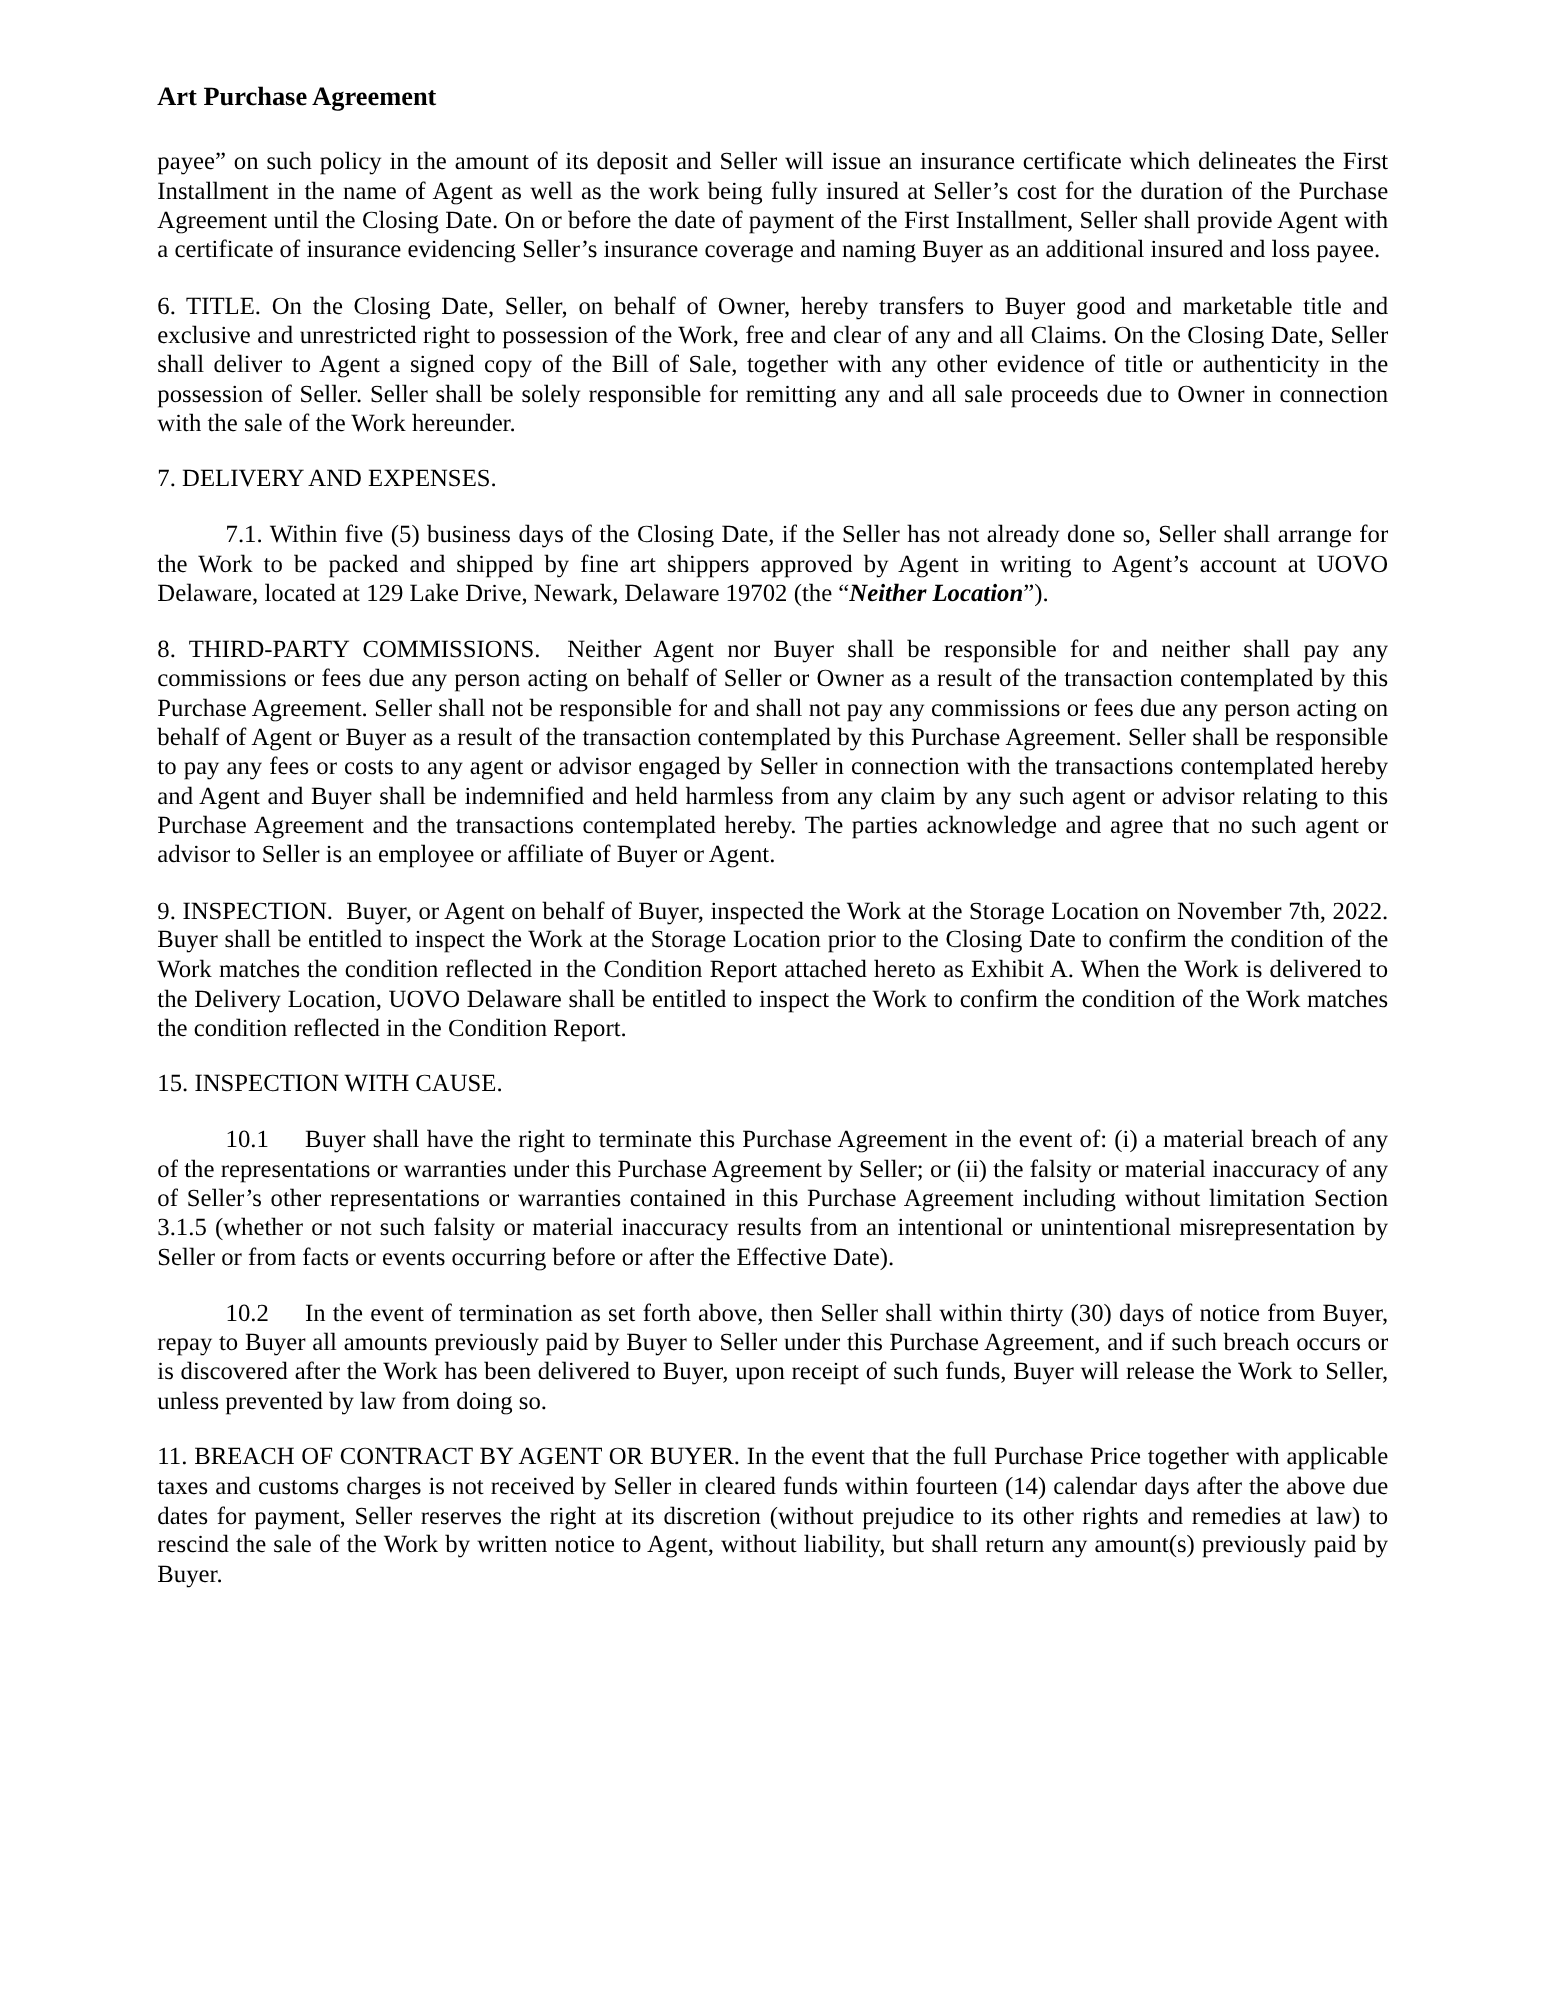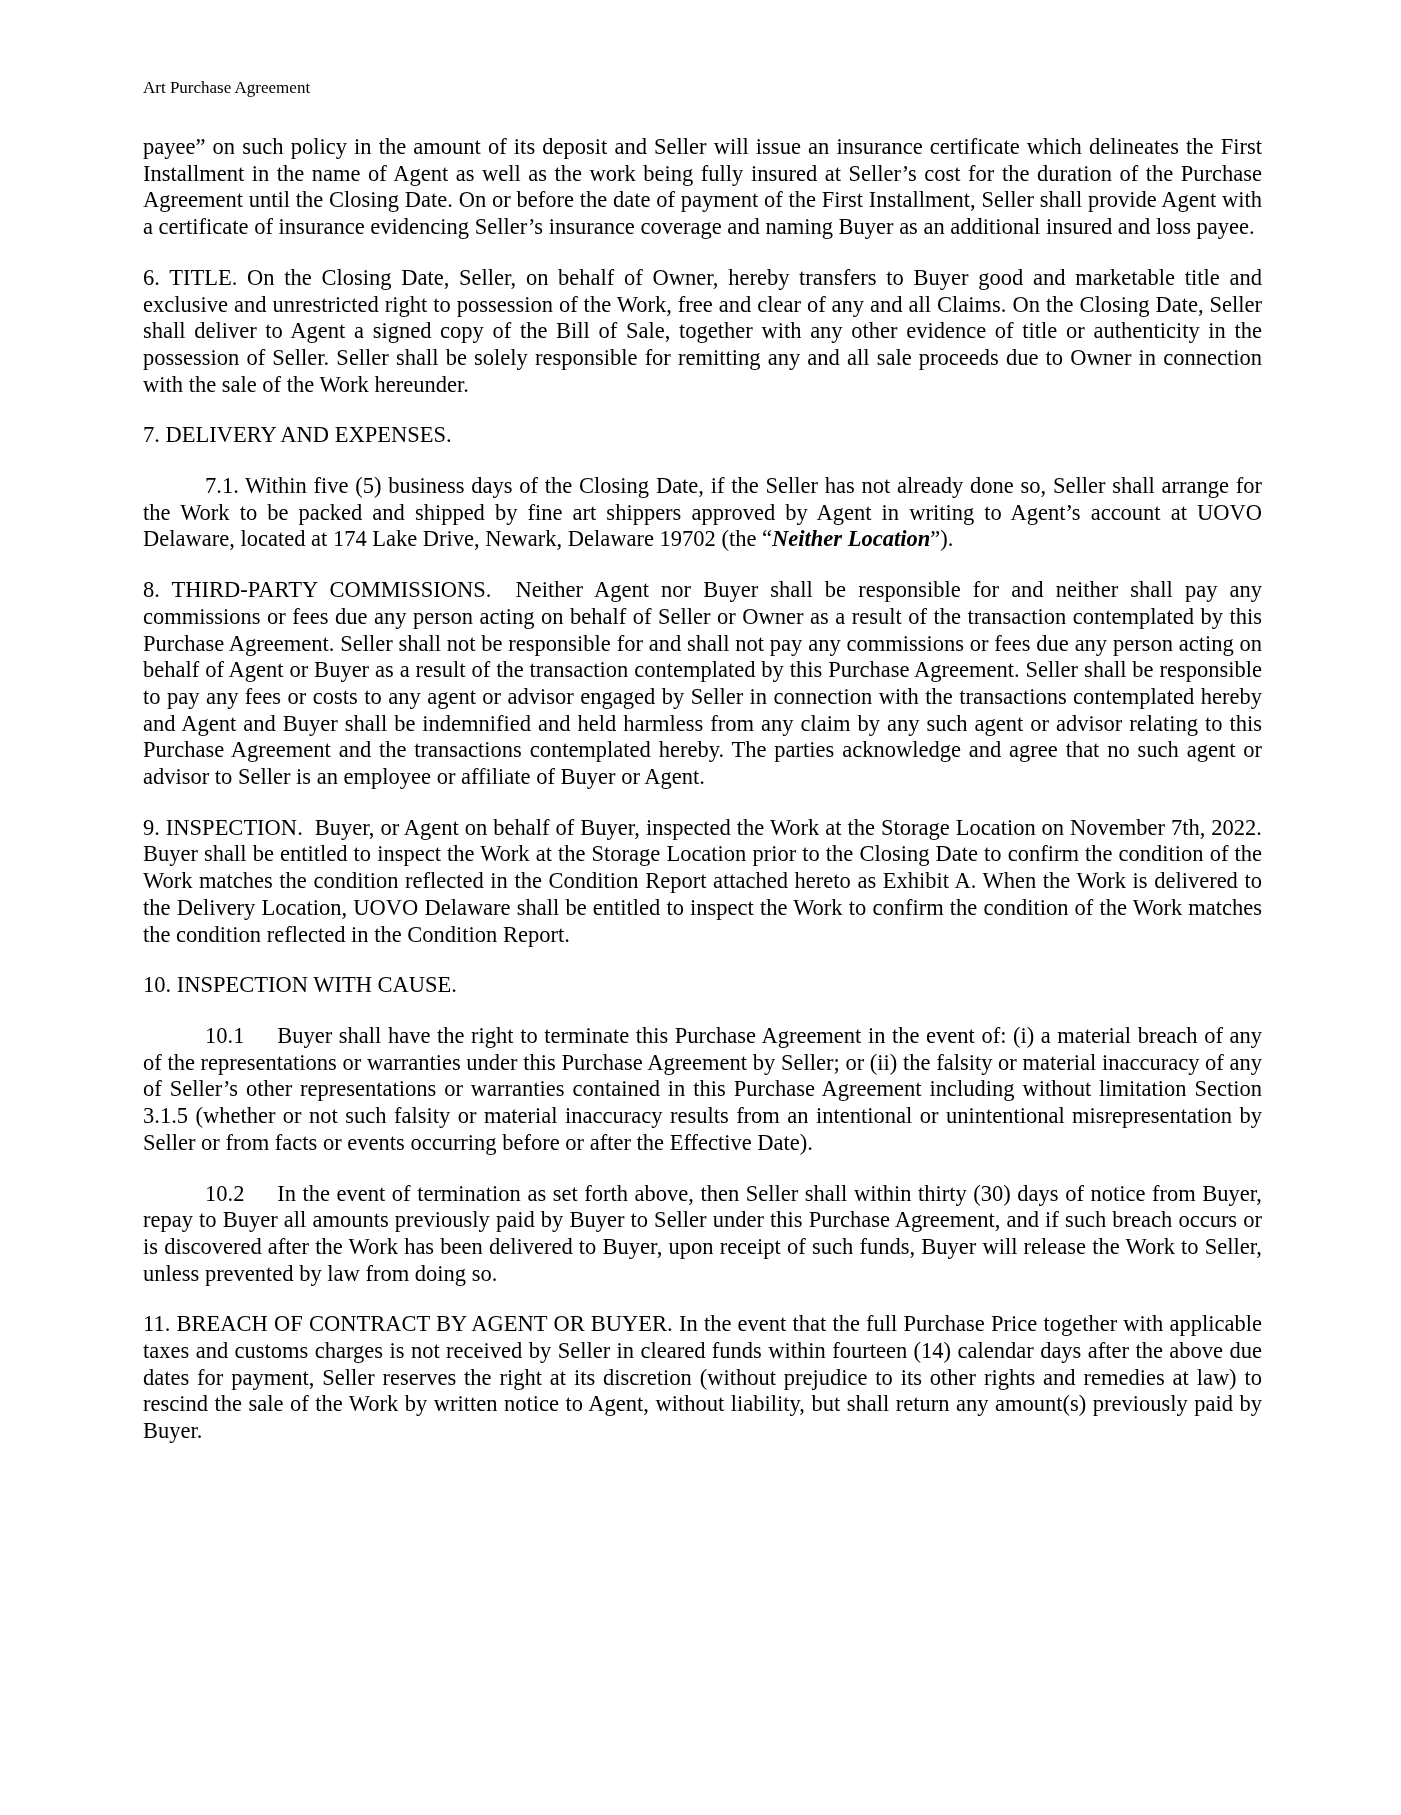--- a/index.html
+++ b/index.html
@@ -13,22 +13,22 @@
     height: 1815px;
     box-sizing: border-box;
     background: #ffffff;
     padding: 72px 139px 0 143px;
     font-family: "Liberation Serif", "DejaVu Serif", serif;
     font-size: 22.5px;
     color: #000000;
     overflow: hidden;
   }
   .doc-header {
-    font-weight: normal;
-    font-size: 17px;
+    font-weight: bold;
+    font-size: 24px;
     line-height: 32px;
     margin: 0 0 30px 0;
   }
   p.para {
     margin: 0 0 24px 0;
     text-align: justify;
     line-height: 26.7px;
   }
   p.indent {
     text-indent: 62px;
@@ -40,21 +40,21 @@
 <body>
 
 <div class="page">
   <div class="doc-header">
     <div>Art Purchase Agreement</div>
   </div>
   <div>
       <p class="para body"><span>payee” on such policy in the amount of its deposit and Seller will issue an insurance certificate which delineates the First Installment in the name of Agent as well as the work being fully insured at Seller’s cost for the duration of the Purchase Agreement until the Closing Date. On or before the date of payment of the First Installment, Seller shall provide Agent with a certificate of insurance evidencing Seller’s insurance coverage and naming Buyer as an additional insured and loss payee.</span></p>
       <p class="para body"><span>6. </span><span class="u">TITLE</span><span>. On the Closing Date, Seller, on behalf of Owner, hereby transfers to Buyer good and marketable title and exclusive and unrestricted right to possession of the Work, free and clear of any and all Claims. On the Closing Date, Seller shall deliver to Agent a signed copy of the Bill of Sale, together with any other evidence of title or authenticity in the possession of Seller. Seller shall be solely responsible for remitting any and all sale proceeds due to Owner in connection with the sale of the Work hereunder.</span></p>
       <p class="para heading"><span>7. </span><span class="u">DELIVERY AND EXPENSES</span><span>.</span></p>
-      <p class="para indent"><span>7.1. Within five (5) business days of the Closing Date, if the Seller has not already done so, Seller shall arrange for the Work to be packed and shipped by fine art shippers approved by Agent in writing to Agent’s account at UOVO Delaware, located at 174 Lake Drive, Newark, Delaware 19702 (the “</span><span class="bi">Neither Location</span><span>”).</span></p>
+      <p class="para indent"><span>7.1. Within five (5) business days of the Closing Date, if the Seller has not already done so, Seller shall arrange for the Work to be packed and shipped by fine art shippers approved by Agent in writing to Agent’s account at UOVO Delaware, located at 129 Lake Drive, Newark, Delaware 19702 (the “</span><span class="bi">Neither Location</span><span>”).</span></p>
       <p class="para body"><span>8. </span><span class="u">THIRD-PARTY COMMISSIONS</span><span>.&nbsp; Neither Agent nor Buyer shall be responsible for and neither shall pay any commissions or fees due any person acting on behalf of Seller or Owner as a result of the transaction contemplated by this Purchase Agreement. Seller shall not be responsible for and shall not pay any commissions or fees due any person acting on behalf of Agent or Buyer as a result of the transaction contemplated by this Purchase Agreement. Seller shall be responsible to pay any fees or costs to any agent or advisor engaged by Seller in connection with the transactions contemplated hereby and Agent and Buyer shall be indemnified and held harmless from any claim by any such agent or advisor relating to this Purchase Agreement and the transactions contemplated hereby. The parties acknowledge and agree that no such agent or advisor to Seller is an employee or affiliate of Buyer or Agent.</span></p>
       <p class="para body"><span>9. </span><span class="u">INSPECTION</span><span>.&nbsp; Buyer, or Agent on behalf of Buyer, inspected the Work at the Storage Location on November 7th, 2022. Buyer shall be entitled to inspect the Work at the Storage Location prior to the Closing Date to confirm the condition of the Work matches the condition reflected in the Condition Report attached hereto as </span><span class="u">Exhibit A</span><span>. When the Work is delivered to the Delivery Location, UOVO Delaware shall be entitled to inspect the Work to confirm the condition of the Work matches the condition reflected in the Condition Report.</span></p>
-      <p class="para heading"><span>10. </span><span class="u">INSPECTION WITH CAUSE.</span></p>
+      <p class="para heading"><span>15. </span><span class="u">INSPECTION WITH CAUSE.</span></p>
       <p class="para indent"><span>10.1&nbsp;&nbsp;&nbsp;&nbsp; Buyer shall have the right to terminate this Purchase Agreement in the event of: (i) a material breach of any of the representations or warranties under this Purchase Agreement by Seller; or (ii) the falsity or material inaccuracy of any of Seller’s other representations or warranties contained in this Purchase Agreement including without limitation Section 3.1.5 (whether or not such falsity or material inaccuracy results from an intentional or unintentional misrepresentation by Seller or from facts or events occurring before or after the Effective Date).</span></p>
       <p class="para indent"><span>10.2&nbsp;&nbsp;&nbsp;&nbsp; In the event of termination as set forth above, then Seller shall within thirty (30) days of notice from Buyer, repay to Buyer all amounts previously paid by Buyer to Seller under this Purchase Agreement, and if such breach occurs or is discovered after the Work has been delivered to Buyer, upon receipt of such funds, Buyer will release the Work to Seller, unless prevented by law from doing so.</span></p>
       <p class="para body"><span>11. </span><span class="u">BREACH OF CONTRACT BY AGENT OR BUYER</span><span>. In the event that the full Purchase Price together with applicable taxes and customs charges is not received by Seller in cleared funds within fourteen (14) calendar days after the above due dates for payment, Seller reserves the right at its discretion (without prejudice to its other rights and remedies at law) to rescind the sale of the Work by written notice to Agent, without liability, but shall return any amount(s) previously paid by Buyer.</span></p>
     </div>
 </div>
 
 </body></html>

